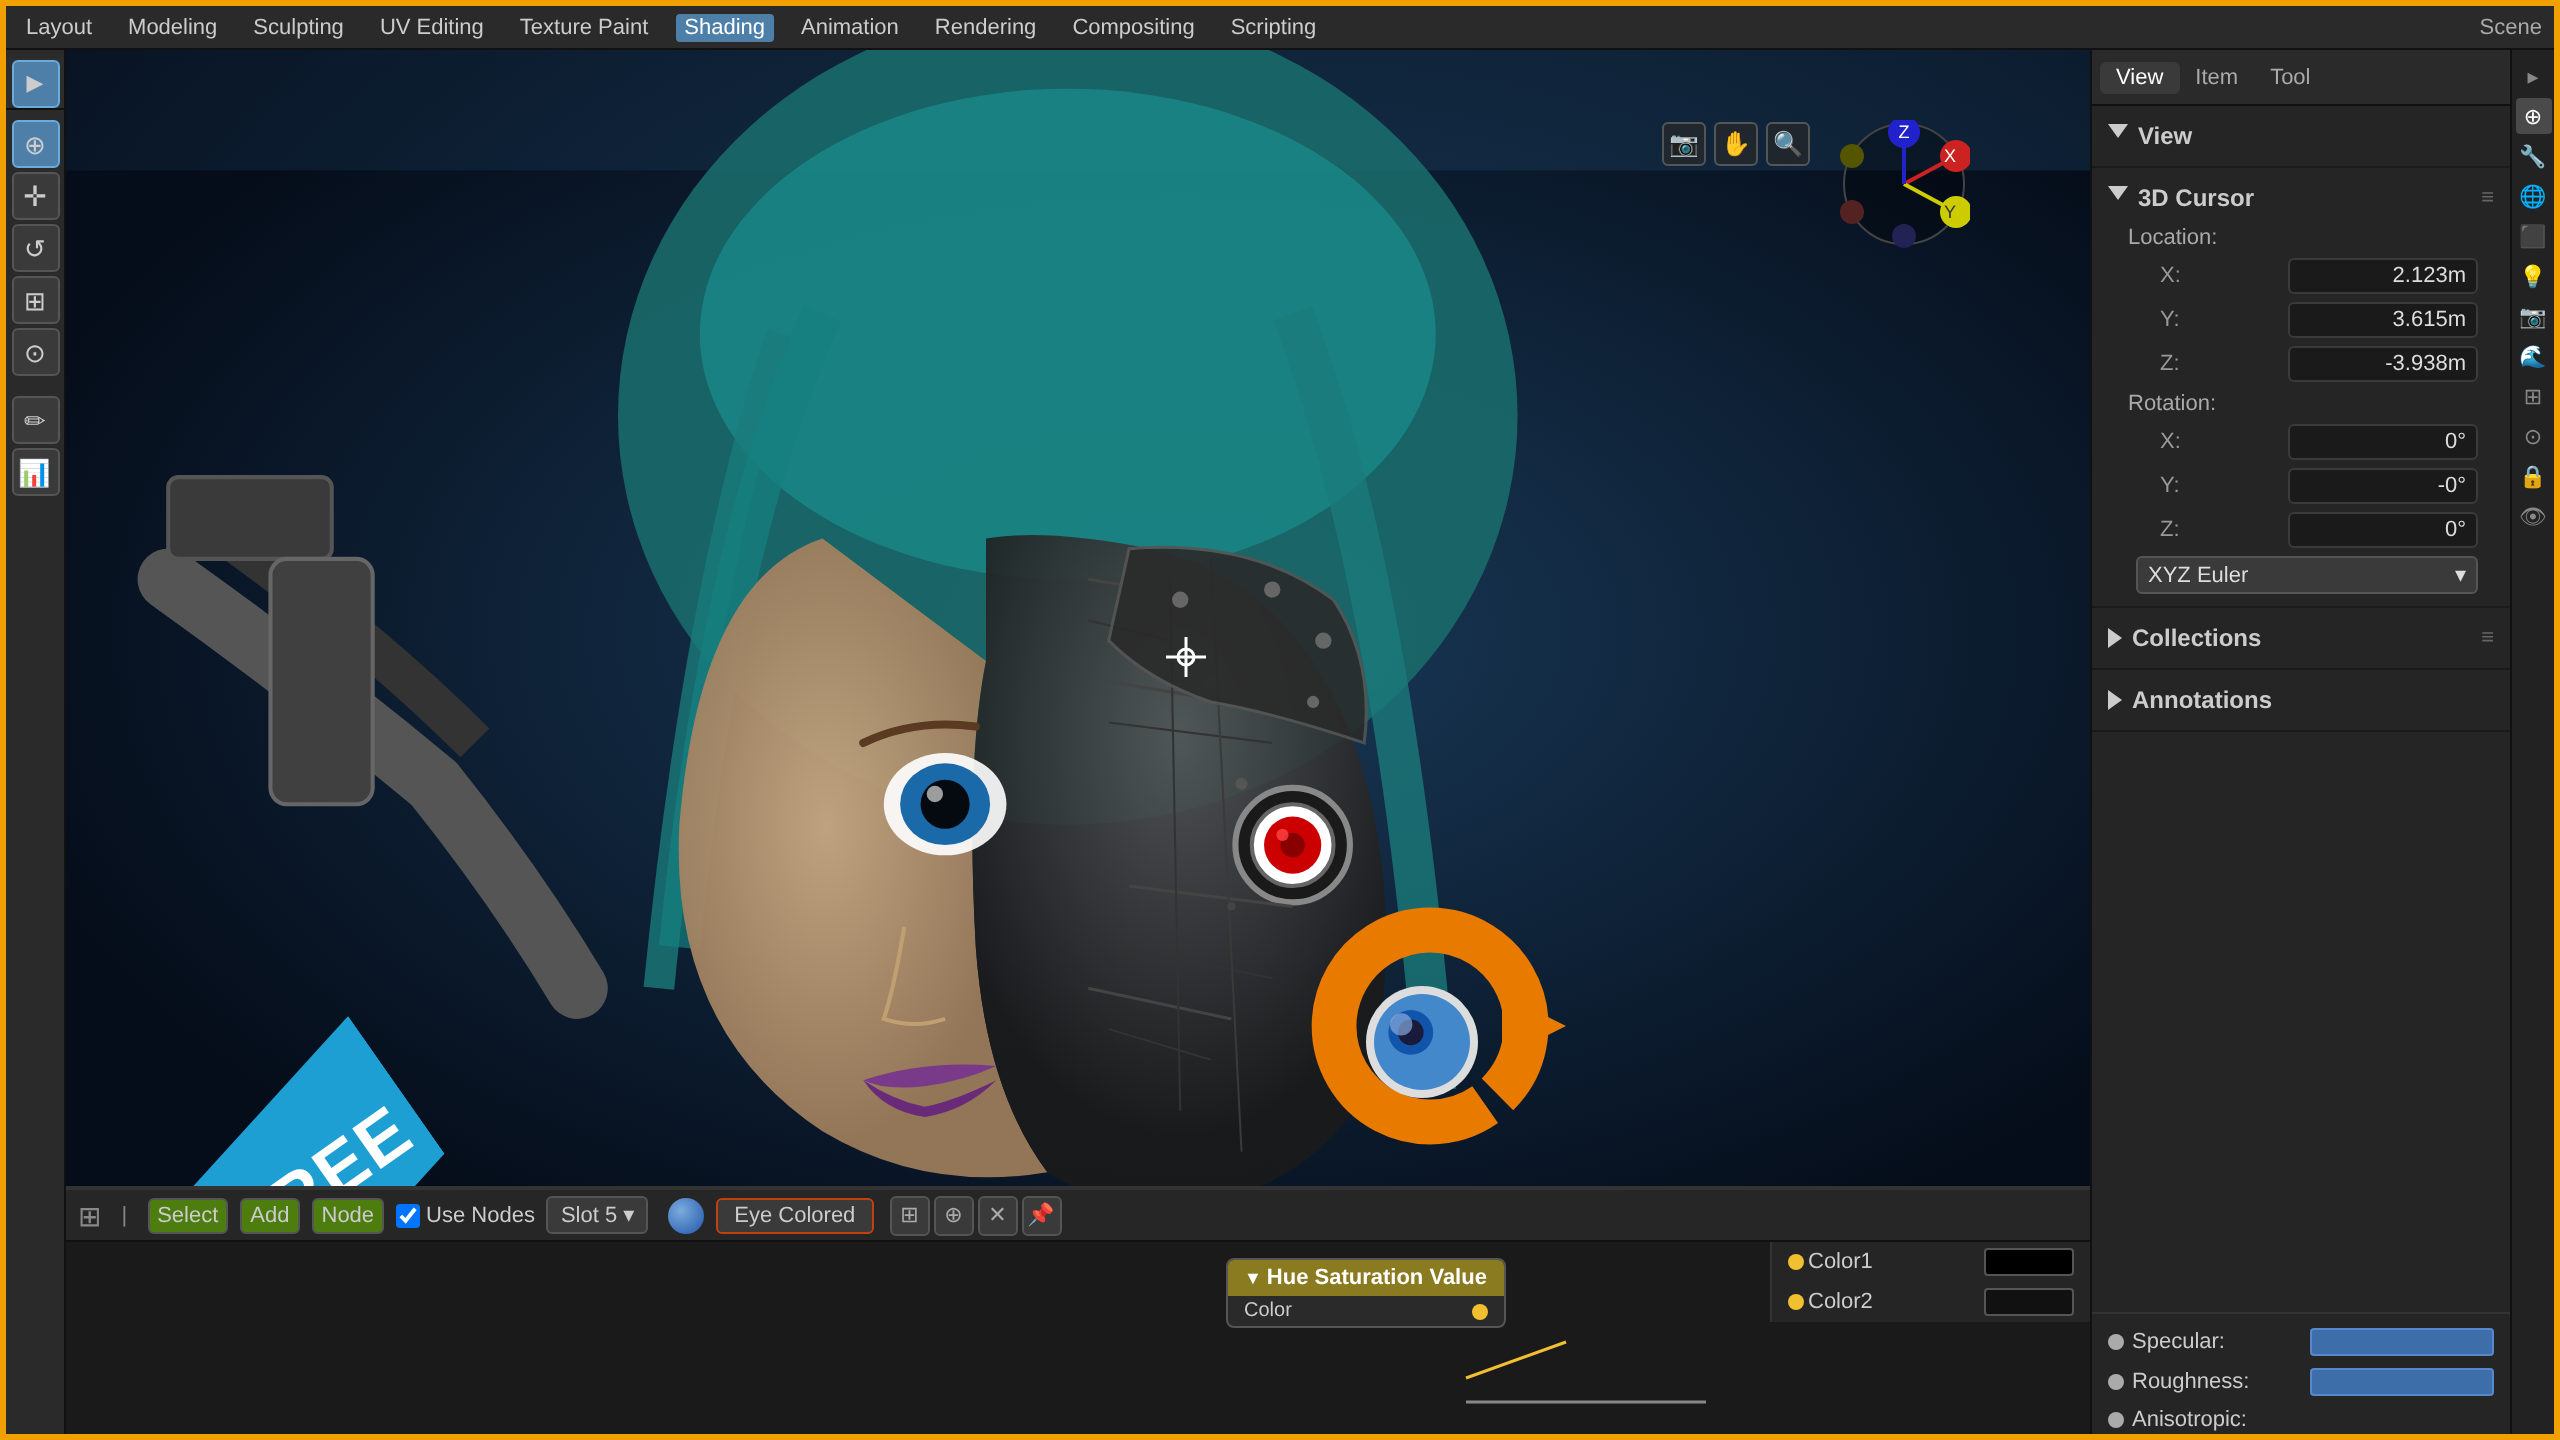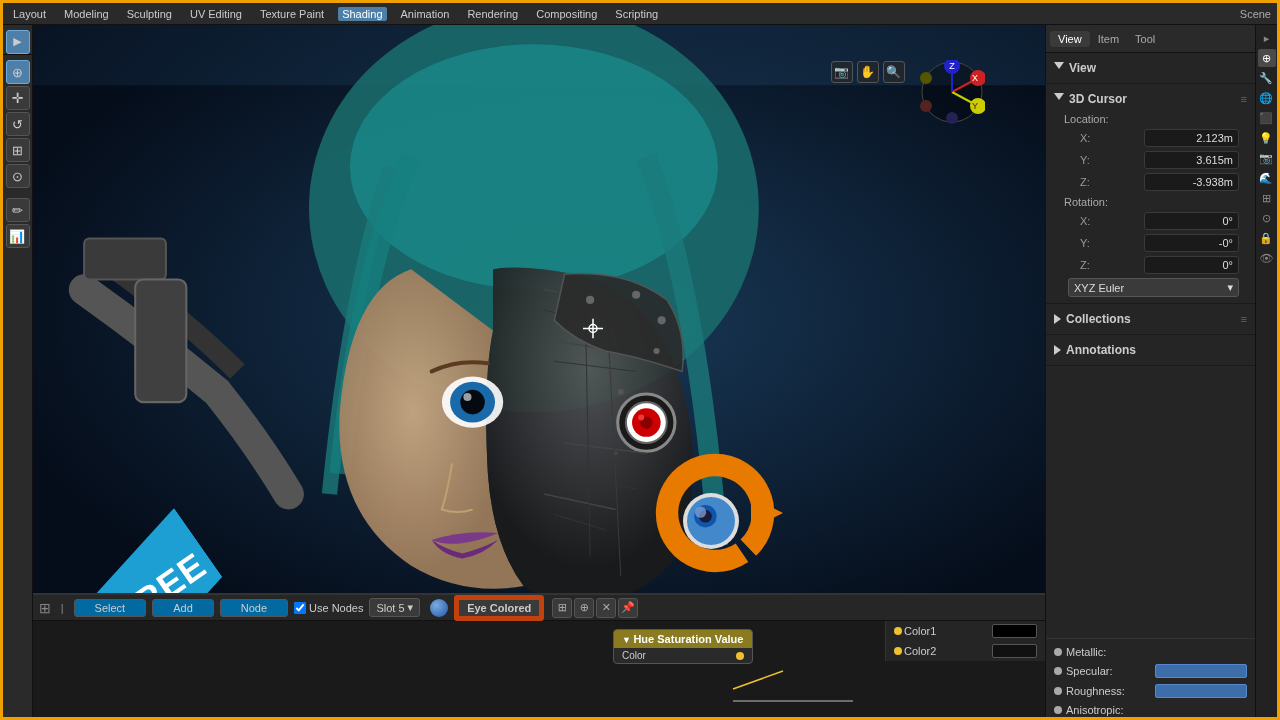--- a/index.html
+++ b/index.html
@@ -35,25 +35,25 @@
       margin-left: auto;
       display: flex;
       gap: 4px;
       align-items: center;
     }
     .top-right-icons span {
       color: #aaa;
       font-size: 11px;
     }
     .toolbar-btn {
-      background: #0369a1;
+      background: #4d7c0f;
       border: 1px solid #555;
       color: #ccc;
       font-size: 11px;
-      padding: 2px 20px;
+      padding: 2px 4px;
       border-radius: 3px;
       cursor: pointer;
       display: flex;
       align-items: center;
       gap: 3px;
     }
     .toolbar-separator { width: 1px; height: 18px; background: #555; margin: 0 2px; }
 
     
     .main-area {
@@ -365,30 +365,29 @@
       font-size: 11px;
       padding: 2px 6px;
       border-radius: 3px;
       display: flex;
       align-items: center;
       gap: 3px;
       cursor: pointer;
     }
     .mat-name {
       background: #3a3a3a;
-      border: 5px solid #c2410c;
+      border: 1px solid #c2410c;
       color: #ccc;
       font-size: 11px;
       padding: 2px 8px;
       border-radius: 3px;
       cursor: pointer;
       display: flex;
       align-items: flex-start;
       gap: 4px;
-      font-weight: bold;
     }
     .icon-btn {
       width: 20px; height: 20px;
       background: #3a3a3a;
       border: 1px solid #555;
       border-radius: 3px;
       display: flex; align-items: center; justify-content: center;
       cursor: pointer;
       color: #aaa;
       font-size: 11px;
@@ -727,24 +726,20 @@
     <div class="panel-section">
       <div class="panel-section-header">
         <div class="panel-triangle"></div>
         <span>Annotations</span>
       </div>
     </div>
 
     <div style="margin-top:auto;border-top:1px solid #333;padding:4px 0;">
       <div class="mat-prop-row">
         <div class="mat-dot"></div>
-        <span class="mat-prop-label">Metallic:</span>
-      </div>
-      <div class="mat-prop-row">
-        <div class="mat-dot"></div>
         <span class="mat-prop-label">Specular:</span>
         <div class="mat-prop-bar"></div>
       </div>
       <div class="mat-prop-row">
         <div class="mat-dot"></div>
         <span class="mat-prop-label">Roughness:</span>
         <div class="mat-prop-bar"></div>
       </div>
       <div class="mat-prop-row">
         <div class="mat-dot"></div>

